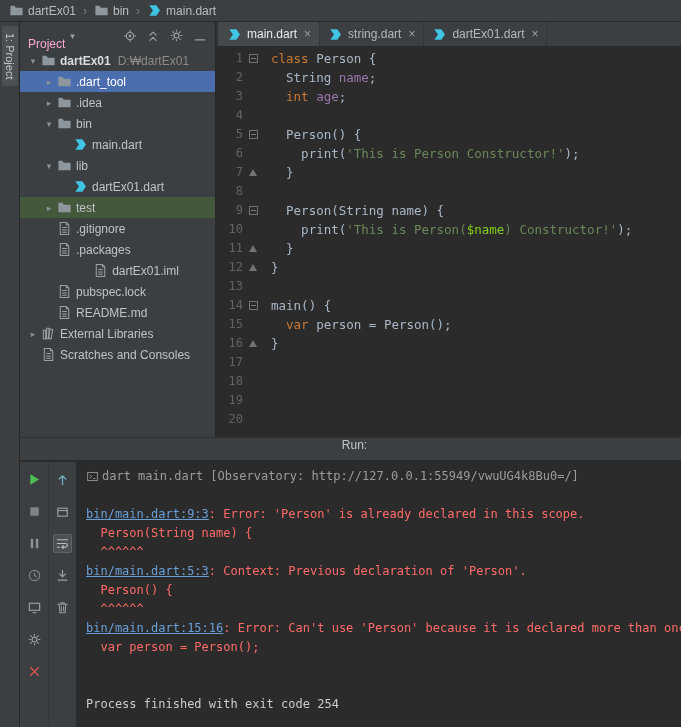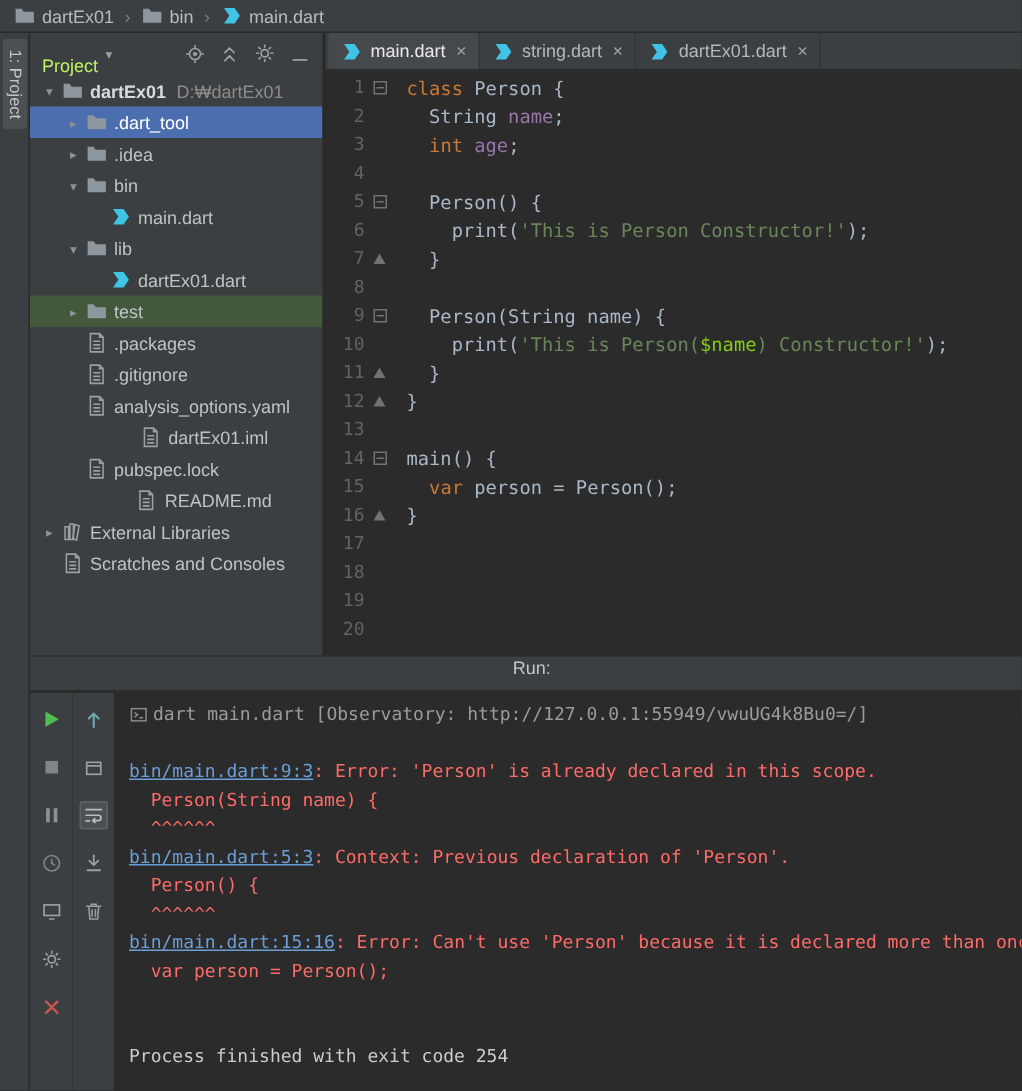--- a/index.html
+++ b/index.html
@@ -13,21 +13,21 @@
   .crumb{display:flex;align-items:center;gap:4px;padding:0 3px;color:#b8bcc0;}
   .crumb-sep{color:#7d7d7d;padding:0 2px;}
 
   
   .tool-strip{position:absolute;left:0;top:22px;width:20px;height:705px;background:#3c3f41;border-right:1px solid #2a2a2a;}
   .vbtn{margin:4px auto 0;writing-mode:vertical-rl;background:#4c5052;color:#c2c6c9;font-size:11px;padding:7px 2px;border-radius:2px;display:block;text-align:center;}
 
   
   .project-panel{position:absolute;left:20px;top:22px;width:196px;height:415px;background:#3c3f41;border-right:1px solid #282828;overflow:hidden;}
   .panel-toolbar{height:27px;display:flex;align-items:center;padding:0 8px;gap:5px;}
-  .panel-title{color:#bef264;margin-top:16px;}
+  .panel-title{color:#f9a8d4;margin-top:16px;}
   .hdr-chev{color:#9aa0a6;font-size:9px;}
   .panel-spacer{flex:1;}
   .panel-icons{display:flex;gap:9px;align-items:center;}
   .project-tree{position:absolute;left:0;top:28px;right:0;bottom:0;overflow:hidden;}
   .tree-row{height:21px;display:flex;align-items:center;white-space:nowrap;}
   .tree-row .chev{width:14px;flex:0 0 14px;text-align:center;color:#8c9196;font-size:9px;}
   .tree-icon{width:16px;margin-right:4px;}
   .tree-label{color:#bfc3c7;}
   .tree-label.bold{font-weight:bold;color:#d8dbde;}
   .tree-path{color:#8c8c8c;margin-left:7px;}
@@ -218,63 +218,53 @@
         <span class="tree-label">test</span>
       </div>
       <div class="tree-row" style="padding-left: 22px;">
         <span class="chev"></span>
         <span class="icon tree-icon">
           <svg width="15" height="15" viewBox="0 0 16 16" fill="none" stroke="#9aa0a6" stroke-width="1.1">
             <path d="M3.5 1.5H10l2.5 2.5v10.5h-9z"></path>
             <path d="M10 1.5V4h2.5M5.5 7h5M5.5 9.5h5M5.5 12h5"></path>
           </svg>
         </span>
-        <span class="tree-label">.packages</span>
+        <span class="tree-label">.gitignore</span>
       </div>
       <div class="tree-row" style="padding-left: 22px;">
         <span class="chev"></span>
         <span class="icon tree-icon">
           <svg width="15" height="15" viewBox="0 0 16 16" fill="none" stroke="#9aa0a6" stroke-width="1.1">
             <path d="M3.5 1.5H10l2.5 2.5v10.5h-9z"></path>
             <path d="M10 1.5V4h2.5M5.5 7h5M5.5 9.5h5M5.5 12h5"></path>
           </svg>
         </span>
-        <span class="tree-label">.gitignore</span>
-      </div>
-      <div class="tree-row" style="padding-left: 22px;">
+        <span class="tree-label">.packages</span>
+      </div>
+      <div class="tree-row" style="padding-left: 22px; justify-content: center;">
         <span class="chev"></span>
         <span class="icon tree-icon">
           <svg width="15" height="15" viewBox="0 0 16 16" fill="none" stroke="#9aa0a6" stroke-width="1.1">
             <path d="M3.5 1.5H10l2.5 2.5v10.5h-9z"></path>
             <path d="M10 1.5V4h2.5M5.5 7h5M5.5 9.5h5M5.5 12h5"></path>
           </svg>
         </span>
-        <span class="tree-label">analysis_options.yaml</span>
-      </div>
-      <div class="tree-row" style="padding-left: 22px; justify-content: center;">
+        <span class="tree-label">dartEx01.iml</span>
+      </div>
+      <div class="tree-row" style="padding-left: 22px;">
         <span class="chev"></span>
         <span class="icon tree-icon">
           <svg width="15" height="15" viewBox="0 0 16 16" fill="none" stroke="#9aa0a6" stroke-width="1.1">
             <path d="M3.5 1.5H10l2.5 2.5v10.5h-9z"></path>
             <path d="M10 1.5V4h2.5M5.5 7h5M5.5 9.5h5M5.5 12h5"></path>
           </svg>
         </span>
-        <span class="tree-label">dartEx01.iml</span>
-      </div>
-      <div class="tree-row" style="padding-left: 22px;">
-        <span class="chev"></span>
-        <span class="icon tree-icon">
-          <svg width="15" height="15" viewBox="0 0 16 16" fill="none" stroke="#9aa0a6" stroke-width="1.1">
-            <path d="M3.5 1.5H10l2.5 2.5v10.5h-9z"></path>
-            <path d="M10 1.5V4h2.5M5.5 7h5M5.5 9.5h5M5.5 12h5"></path>
-          </svg>
-        </span>
         <span class="tree-label">pubspec.lock</span>
       </div>
-      <div class="tree-row" style="padding-left: 22px; justify-content: center;">
+      <div class="tree-row" style="padding-left: 22px;">
         <span class="chev"></span>
         <span class="icon tree-icon">
           <svg width="15" height="15" viewBox="0 0 16 16" fill="none" stroke="#9aa0a6" stroke-width="1.1">
             <path d="M3.5 1.5H10l2.5 2.5v10.5h-9z"></path>
             <path d="M10 1.5V4h2.5M5.5 7h5M5.5 9.5h5M5.5 12h5"></path>
           </svg>
         </span>
         <span class="tree-label">README.md</span>
       </div>
       <div class="tree-row" style="padding-left: 6px;">

